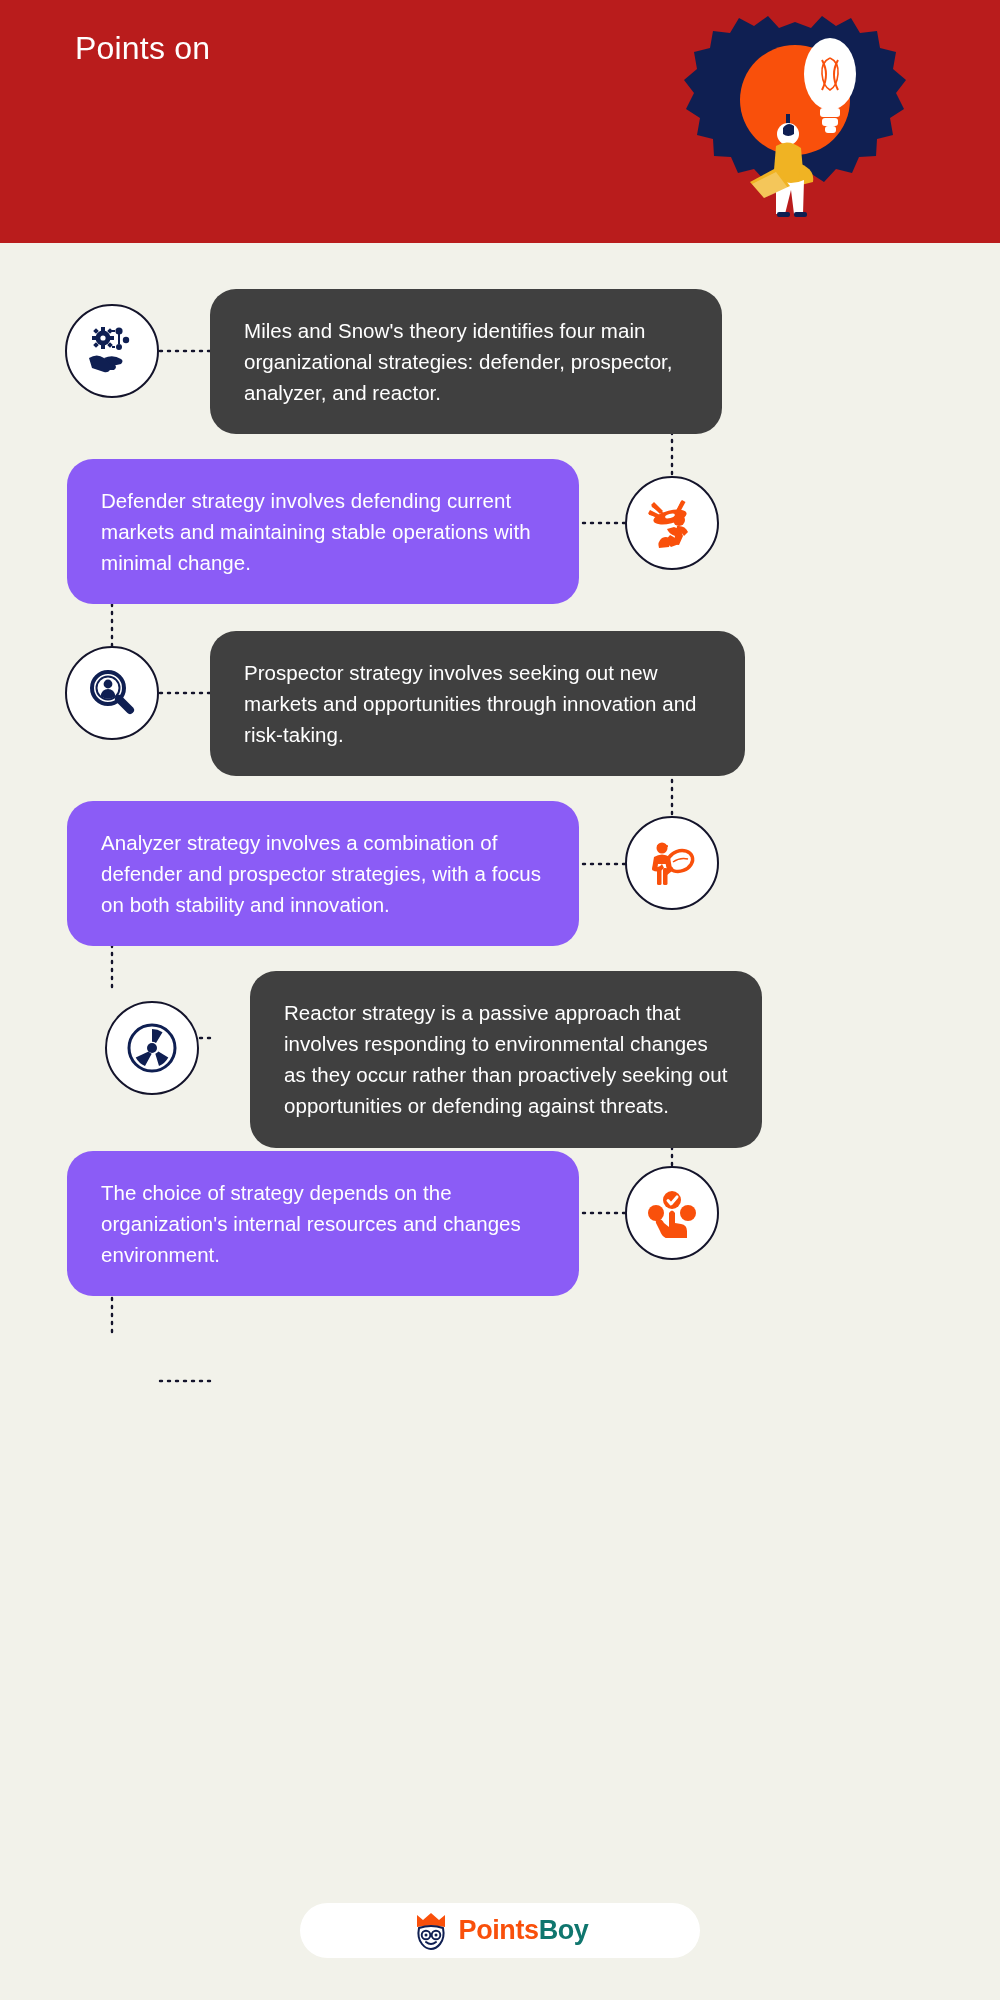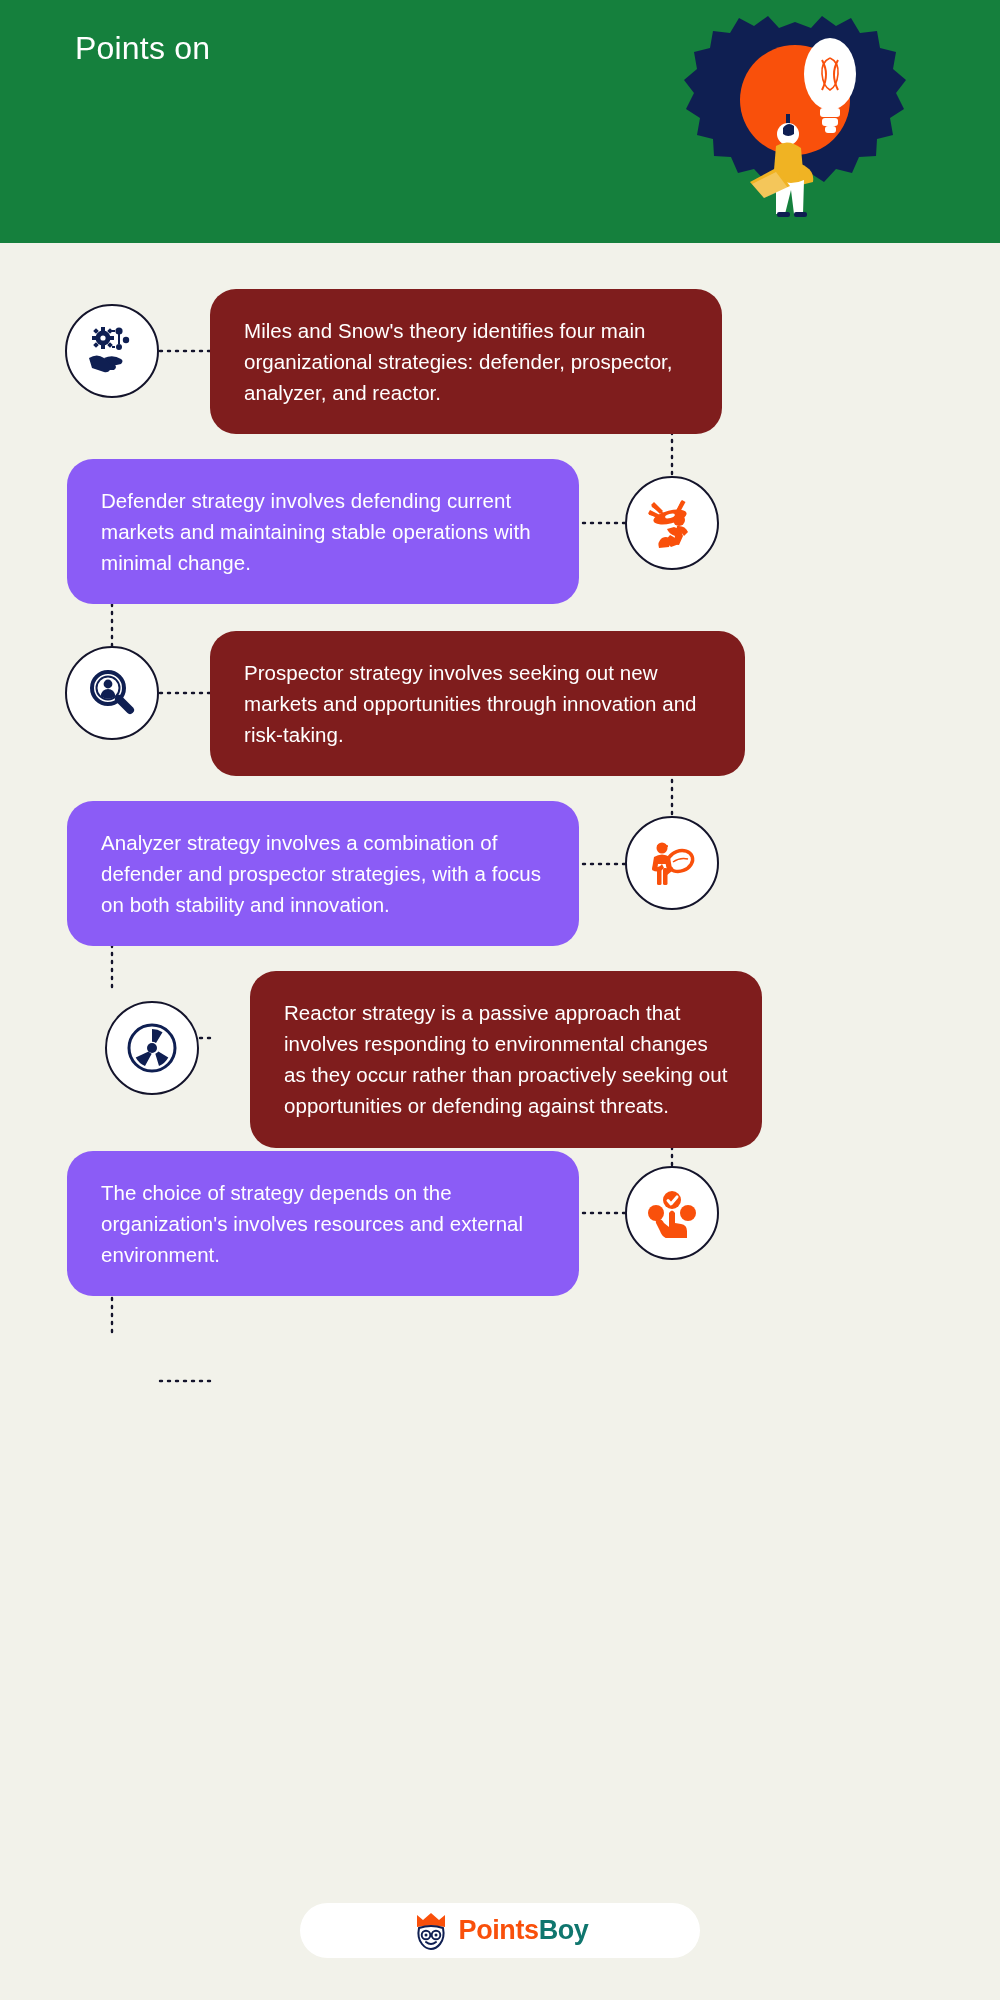--- a/index.html
+++ b/index.html
@@ -15,21 +15,21 @@
     position: relative;
     overflow: hidden;
   }
 
   
   .header {
     position: absolute;
     left: 0; top: 0;
     width: 1000px;
     height: 243px;
-    background: #15803d;
+    background: #b91c1c;
     overflow: hidden;
   }
   .header-title-wrap {
     position: absolute;
     left: 75px;
     top: 28px;
     width: 470px;
   }
   .kicker {
     color: #ffffff;
@@ -82,21 +82,21 @@
   .card {
     position: absolute;
     border-radius: 26px;
     padding: 26px 34px;
     color: #ffffff;
     font-size: 20.5px;
     line-height: 1.52;
     font-weight: 400;
     letter-spacing: .05px;
   }
-  .card.navy   { background: #7f1d1d; }
+  .card.navy   { background: #404040; }
   .card.orange { background: #8b5cf6; }
 
   .bubble {
     position: absolute;
     width: 94px;
     height: 94px;
     border-radius: 50%;
     background: #ffffff;
     border: 2px solid #14142b;
     display: flex;
@@ -300,21 +300,21 @@
           <path d="M27 8 A19 19 0 0 1 37.5 11.2 L31 22 A7 7 0 0 0 27 20.8 Z"></path>
           <path d="M43.3 36.5 A19 19 0 0 1 34 45 L30.3 32.8 A7 7 0 0 0 33.4 30.5 Z"></path>
           <path d="M20 45 A19 19 0 0 1 10.7 36.5 L23.6 30.5 A7 7 0 0 0 26.7 32.8 Z"></path>
         </g>
       </svg>
     </div>
     <div class="card navy" style="left:210px; top:0; width:512px;">Reactor strategy is a passive approach that involves responding to environmental changes as they occur rather than proactively seeking out opportunities or defending against threats.</div>
   </div>
 
   <div class="row" style="top:908px; height:130px;">
-    <div class="card orange" style="left:67px; top:0; width:512px;">The choice of strategy depends on the organization's involves resources and external environment.</div>
+    <div class="card orange" style="left:67px; top:0; width:512px;">The choice of strategy depends on the organization's internal resources and changes environment.</div>
     <div class="bubble" style="left:625px; top:15px;">
       <svg width="50" height="50" viewBox="0 0 50 50">
         <g fill="#f9500b">
           <circle cx="25" cy="12" r="9"></circle>
           <circle cx="9" cy="25" r="8"></circle>
           <circle cx="41" cy="25" r="8"></circle>
           <path d="M22 25 q3 -5 6 0 l0 10 l6 1 q6 1 6 7 l0 8 l-19 0 q-6 -2 -8 -8 l-4 -8 q-1 -4 3 -4 q3 0 5 4 l5 4 z"></path>
         </g>
         <path d="M21 12.5 l3 3.4 l6 -7" stroke="#ffffff" stroke-width="3" fill="none" stroke-linecap="round" stroke-linejoin="round"></path>
       </svg>

